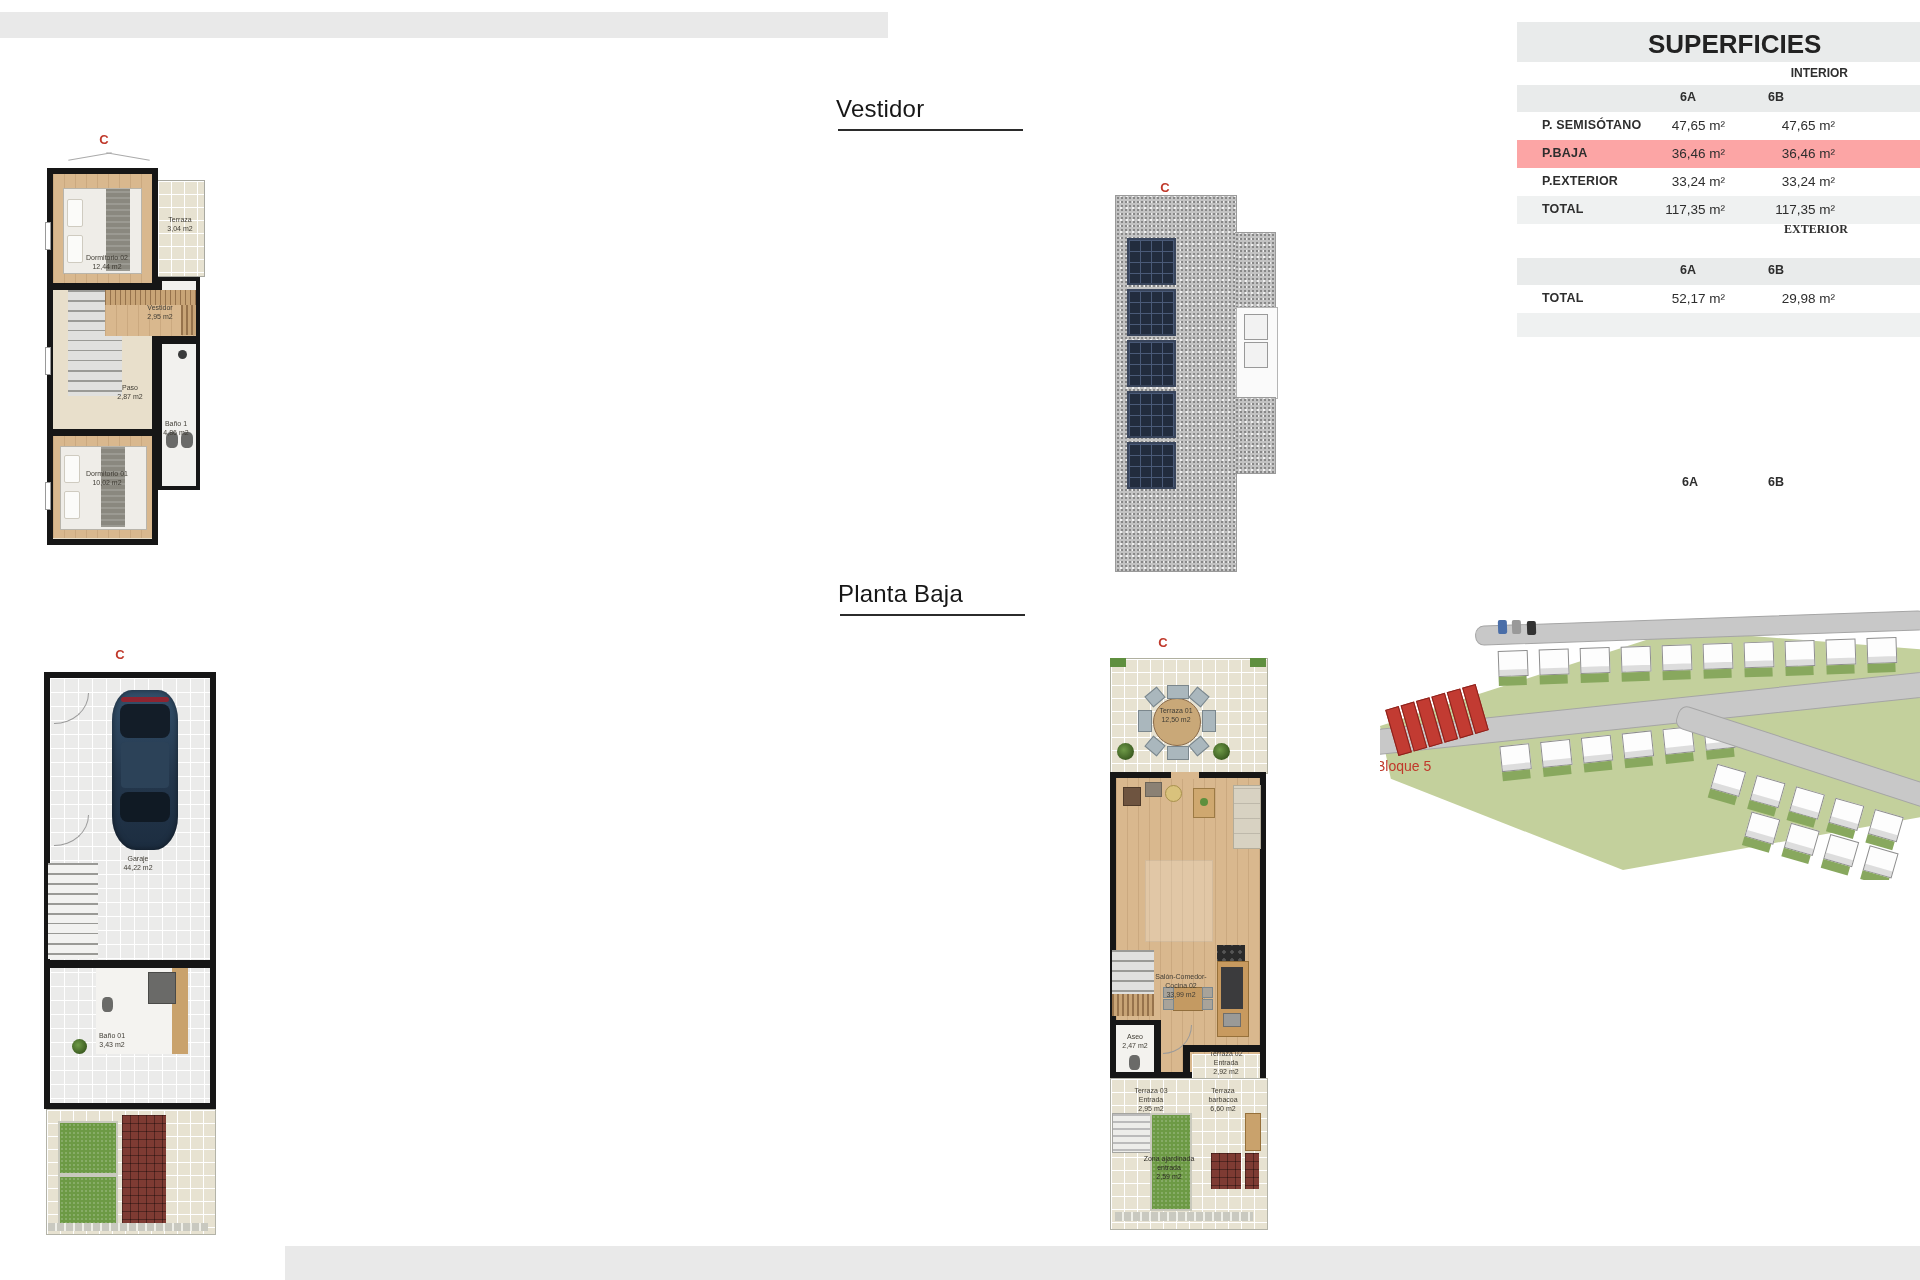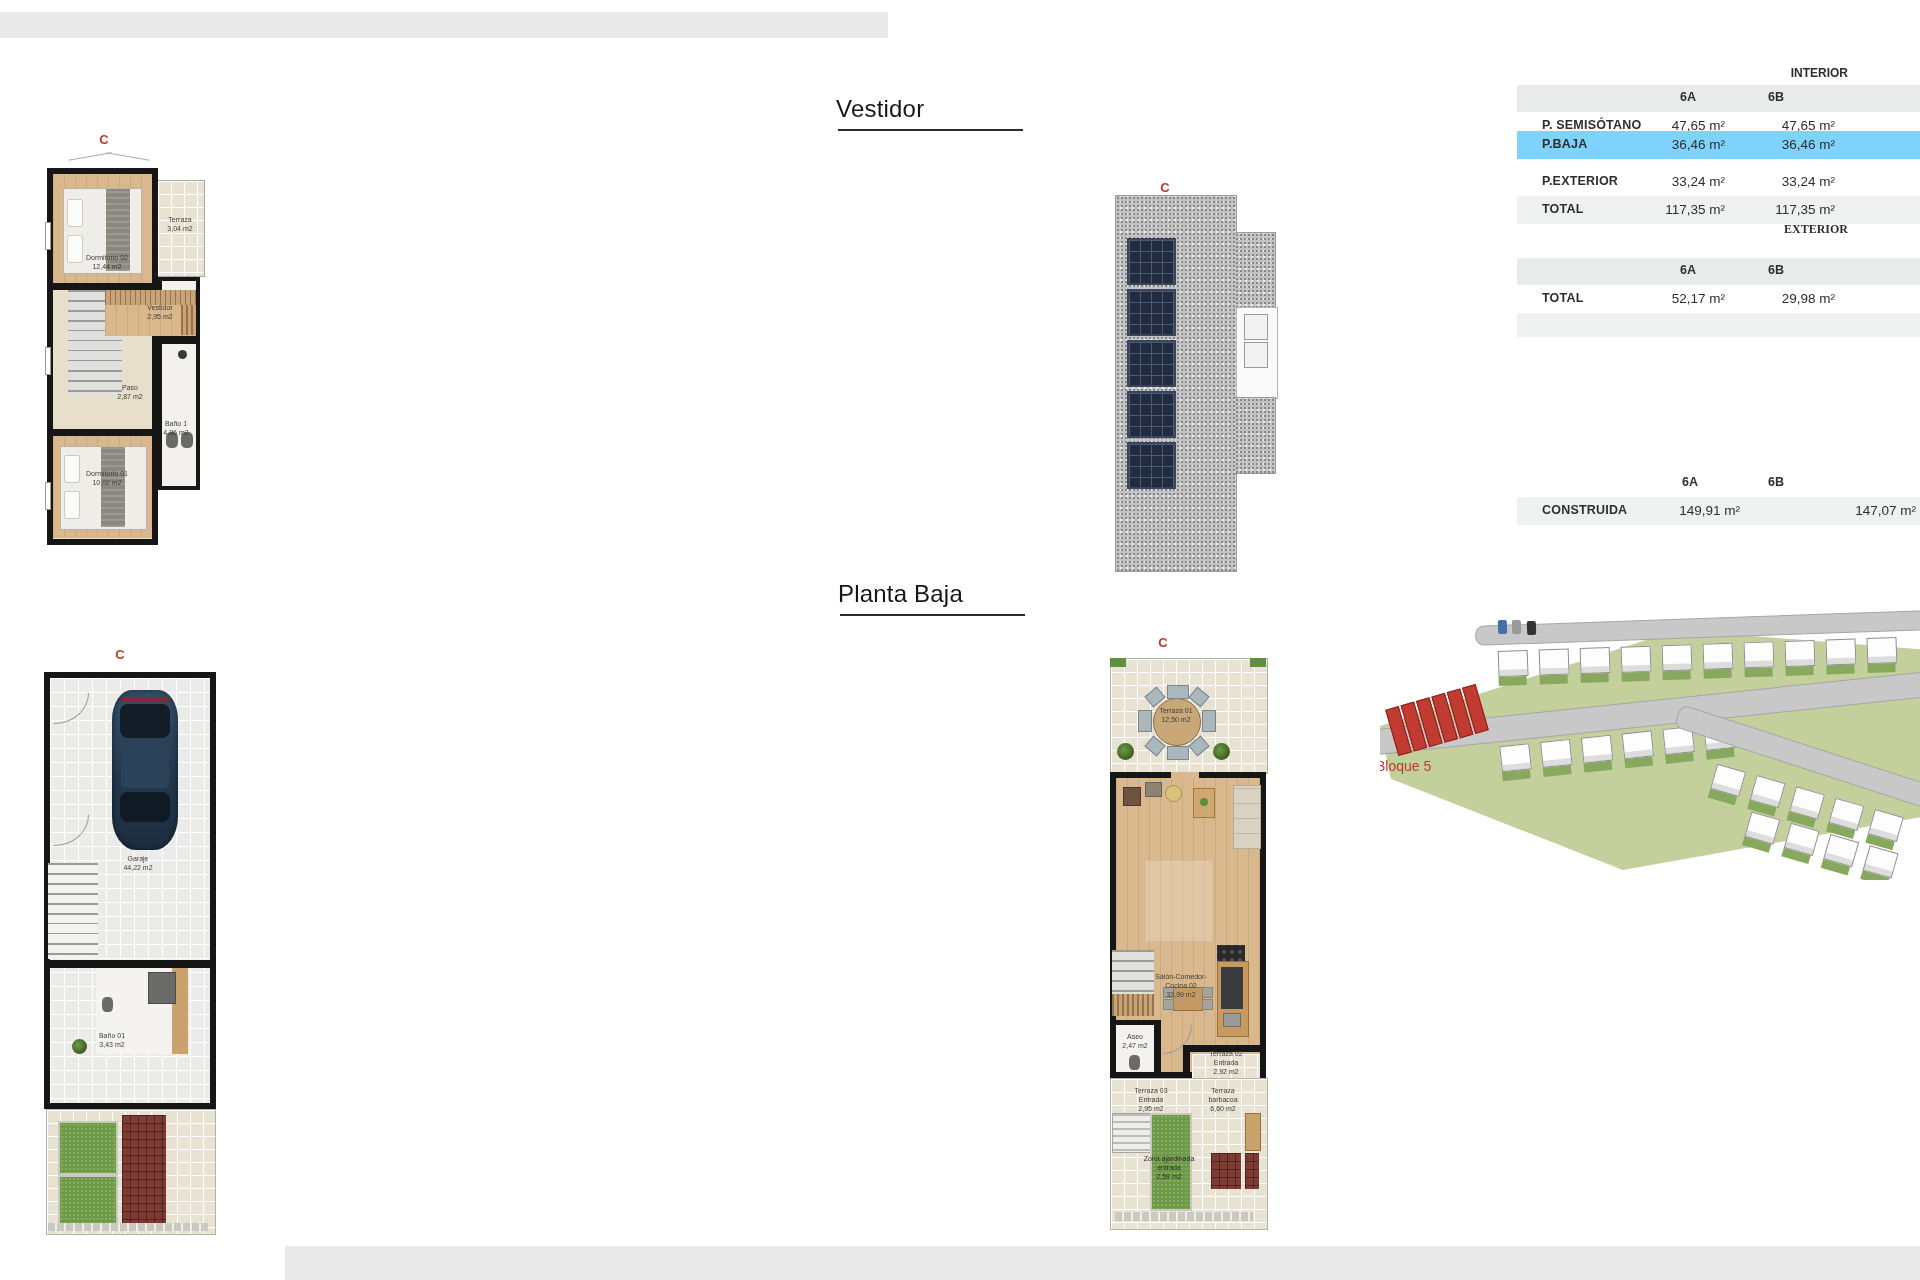--- a/index.html
+++ b/index.html
@@ -58,31 +58,34 @@
 
   <div class="bar" style="left:0;top:12px;width:888px;height:26px;"></div>
   <div class="bar" style="left:285px;top:1246px;width:1635px;height:34px;"></div>
 
   <div class="sec-title" style="left:836px;top:95px;">Vestidor</div>
   <div class="sec-underline" style="left:838px;top:129px;width:185px;"></div>
   <div class="sec-title" style="left:838px;top:580px;">Planta Baja</div>
   <div class="sec-underline" style="left:840px;top:614px;width:185px;"></div>
 
   <div class="tbl" style="top:22px;height:380px;">
+    <div class="band" style="top:0;height:40px;">
+      <span class="abs" style="left:131px;top:7px;font-size:26px;font-weight:600;color:#222;">SUPERFICIES</span>
+    </div>
     <div class="t-sec" style="top:44px;">INTERIOR</div>
     <div class="band" style="top:63px;height:27px;">
       <span class="t-colhead" style="left:146px;">6A</span>
       <span class="t-colhead" style="left:234px;">6B</span>
     </div>
     <div class="t-row" style="top:90px;background:#fff;">
       <span class="t-label">P. SEMISÓTANO</span>
       <span class="t-val t-a">47,65 m²</span>
       <span class="t-val t-b">47,65 m²</span>
     </div>
-    <div class="t-row" style="top:109px;background:#7dd3fc;">
+    <div class="t-row" style="top:118px;background:#fca5a5;">
       <span class="t-label">P.BAJA</span>
       <span class="t-val t-a">36,46 m²</span>
       <span class="t-val t-b">36,46 m²</span>
     </div>
     <div class="t-row" style="top:146px;background:#fff;">
       <span class="t-label">P.EXTERIOR</span>
       <span class="t-val t-a">33,24 m²</span>
       <span class="t-val t-b">33,24 m²</span>
     </div>
     <div class="t-row" style="top:174px;background:#eff1f1;">
@@ -100,25 +103,20 @@
       <span class="t-val t-a">52,17 m²</span>
       <span class="t-val t-b">29,98 m²</span>
     </div>
     <div class="band" style="top:291px;height:24px;background:#eff1f1;"></div>
   </div>
 
   <div class="tbl" style="top:425px;height:100px;">
     <div class="abs" style="top:46px;left:0;width:403px;height:26px;background:#fff;">
       <span class="t-colhead" style="left:148px;top:4px;">6A</span>
       <span class="t-colhead" style="left:234px;top:4px;">6B</span>
-    </div>
-    <div class="t-row" style="top:72px;background:#eff1f1;">
-      <span class="t-label">CONSTRUIDA</span>
-      <span class="t-val" style="right:180px;">149,91 m²</span>
-      <span class="t-val" style="right:4px;">147,07 m²</span>
     </div>
   </div>
 
   <div class="abs" style="left:40px;top:132px;width:175px;height:420px;">
     <div class="c-marker" style="left:44px;top:0;width:40px;">C</div>
     <div class="abs" style="left:28px;top:24px;width:44px;border-top:1px solid #aaa;transform:rotate(-10deg);"></div>
     <div class="abs" style="left:66px;top:24px;width:44px;border-top:1px solid #aaa;transform:rotate(10deg);"></div>
 
     <div class="abs tile" style="left:117px;top:48px;width:46px;height:95px;border:1px solid #a8a8a0;"></div>
     <div class="lbl small" style="left:117px;top:84px;width:46px;">Terraza

